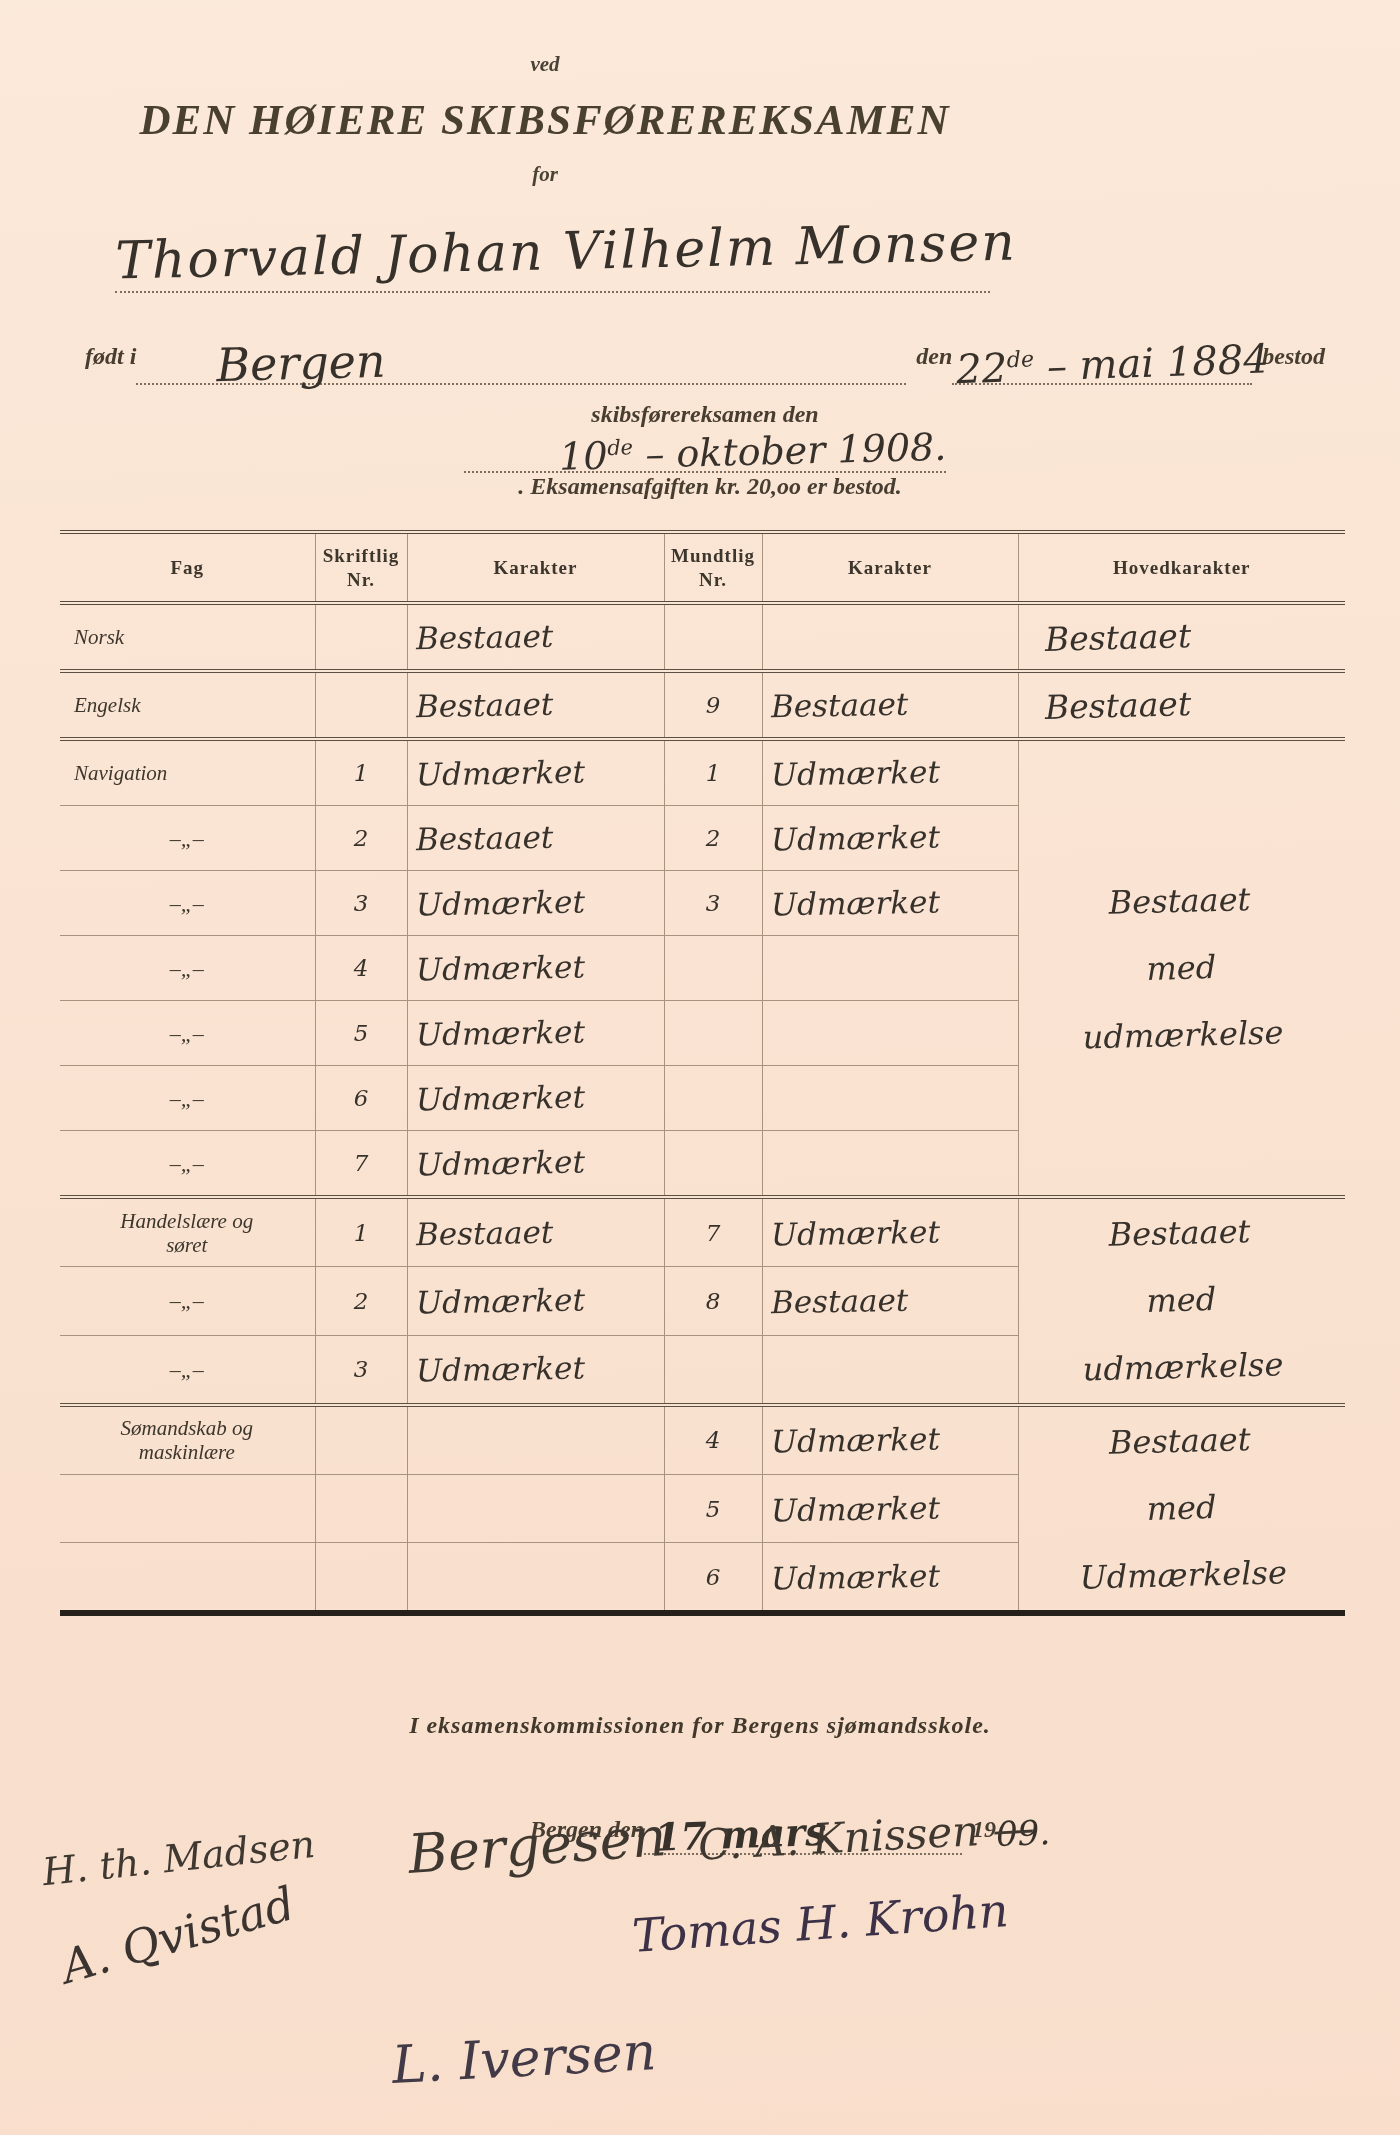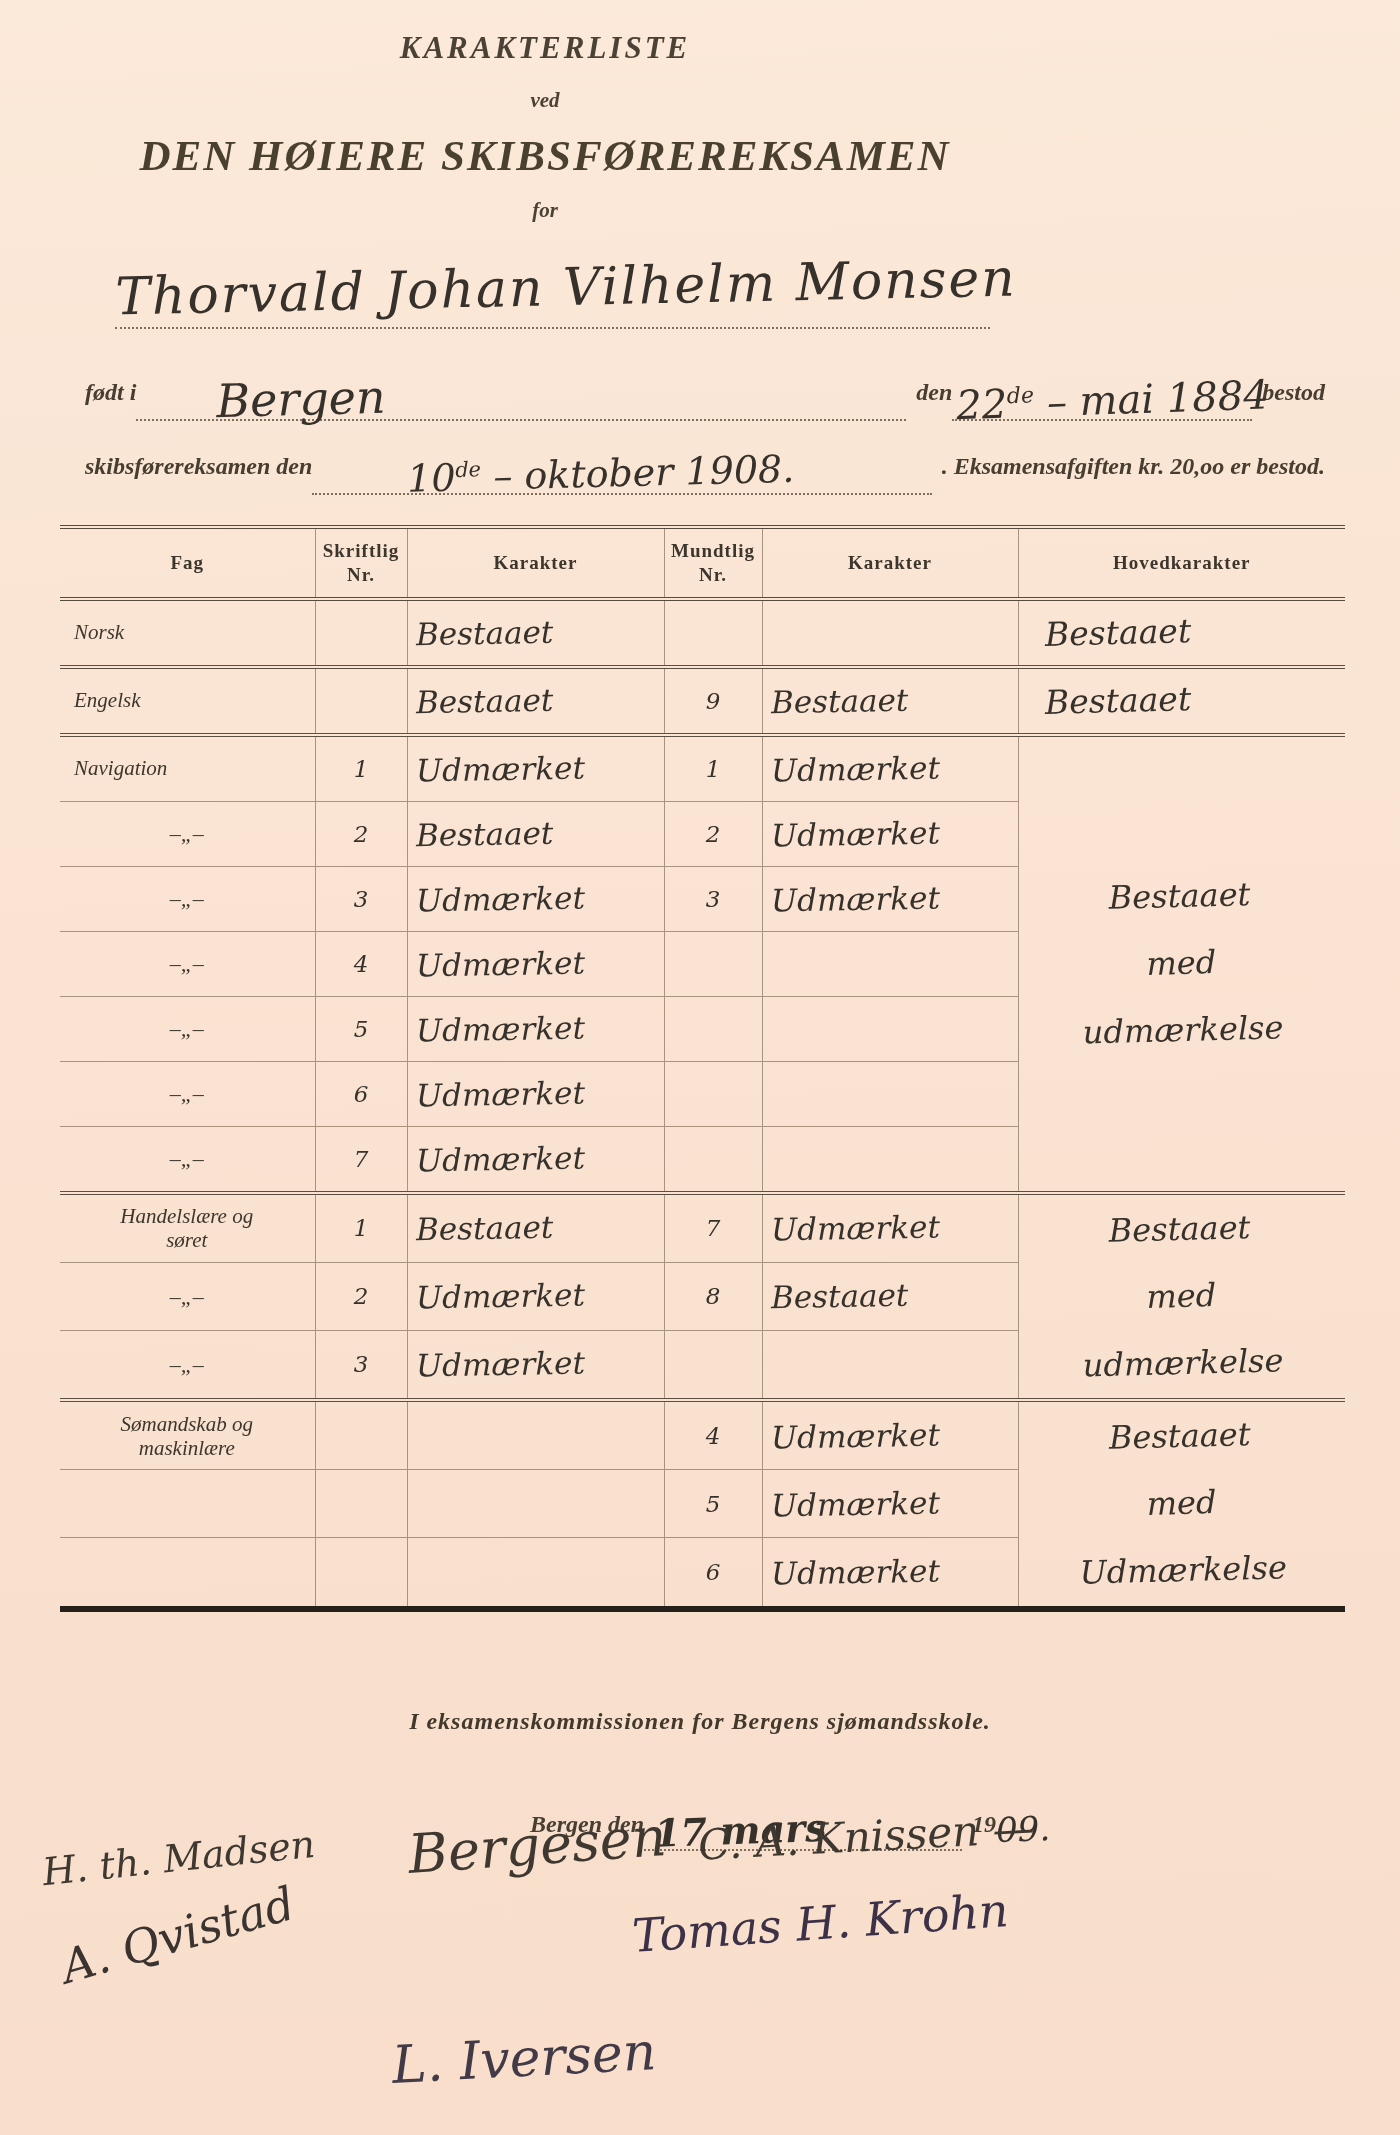--- a/index.html
+++ b/index.html
@@ -49,21 +49,21 @@
     height:56px;
     display:flex;align-items:flex-end;
   }
   .fill .hw{transform:translateY(6px);}
   .grow{flex:1;}
   .fill-birthplace .hw{font-size:46px;padding-left:80px;transform:rotate(-1.5deg) translateY(8px);}
   .fill-birthdate{width:300px;}
   .fill-birthdate .hw{font-size:40px;padding-left:4px;transform:rotate(-2deg) translateY(4px);}
   .fill-examdate .hw{font-size:38px;padding-left:95px;transform:rotate(-1.5deg) translateY(4px);}
   .gap-l{margin-left:10px;}
-  .row2{margin-top:16px;}
+  .row2{margin-top:16px;flex-direction:column;}
 
   
   table.grades{
     border-collapse:collapse;
     table-layout:fixed;
     margin:30px 0 7px 60px;
     width:1285px;
     border-top:4px double #544a3d;
     border-bottom:6px solid #26201a;
   }
@@ -147,21 +147,20 @@
   .sig-krohn .hw{font-size:46px;color:#3c3147;}
   .sig-iversen{left:392px;top:228px;transform:rotate(-3deg);}
   .sig-iversen .hw{font-size:52px;color:#423a46;}
 </style>
 </head>
 <body>
 
 <div class="page">
 
   <div class="head-block">
-    <div class="title-main">KARAKTERLISTE</div>
     <div class="small-word">ved</div>
     <div class="title-sub">DEN HØIERE SKIBSFØREREKSAMEN</div>
     <div class="small-word2">for</div>
     <div class="name-line">
       <span class="hw">Thorvald Johan Vilhelm Monsen</span>
     </div>
   </div>
 
   <div class="form-lines">
     <div class="form-row">

